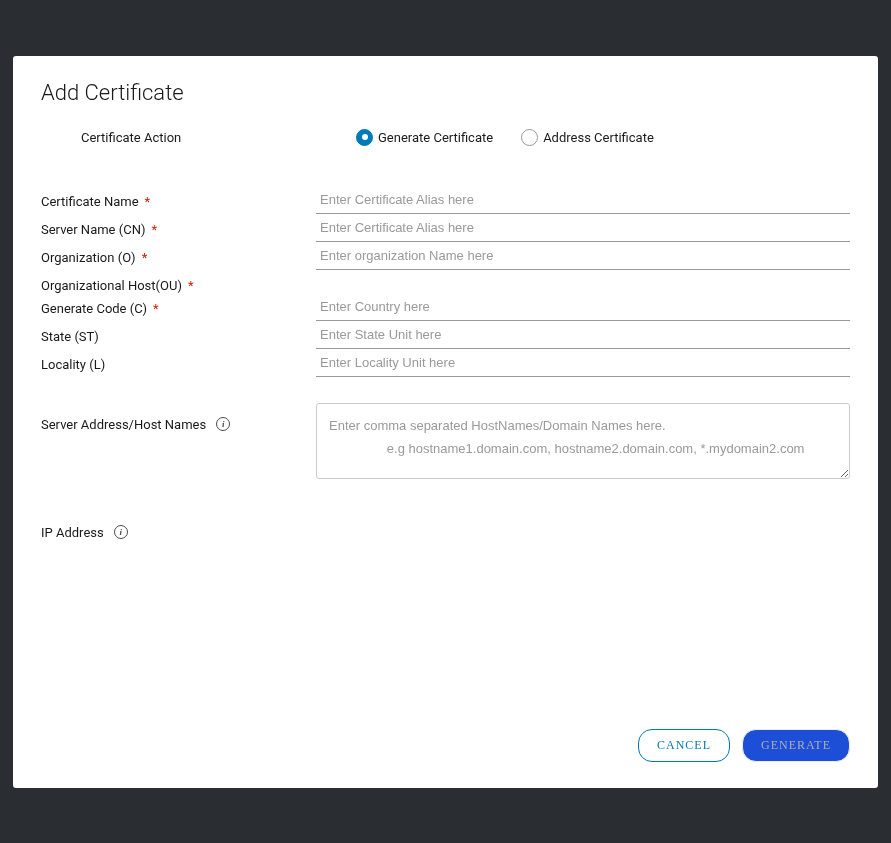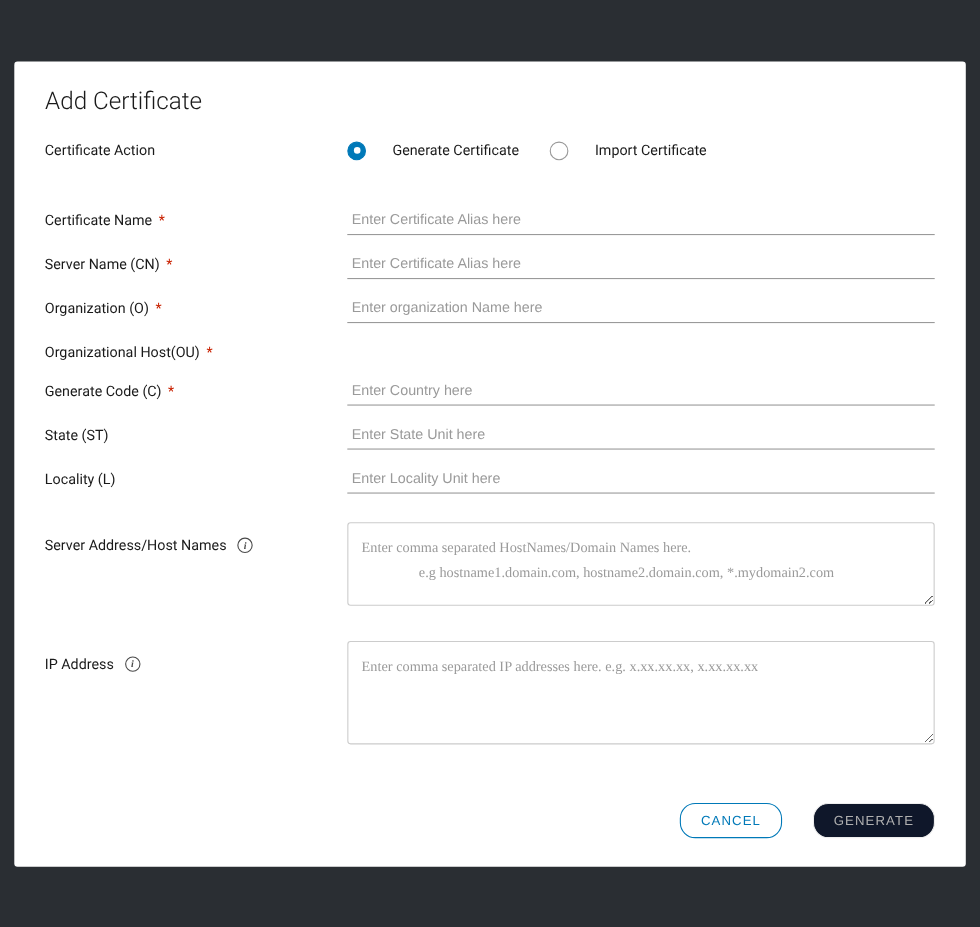--- a/index.html
+++ b/index.html
@@ -49,38 +49,38 @@
       border: 3px solid #f7f7f7;
       border-radius: 8px;
     }
     .modal-body::-webkit-scrollbar-button {
       height: 16px;
       background: #f7f7f7;
     }
     .form-row {
       display: flex;
       align-items: flex-start;
-      margin-bottom: 12px;
     }
     .form-row.radio-row {
       align-items: center;
       margin-bottom: 40px;
     }
     .label-col {
       width: 275px;
       flex-shrink: 0;
       font-size: 13px;
       color: #1a1a1a;
       padding-top: 8px;
       display: flex;
       align-items: center;
       gap: 4px;
     }
     .radio-row .label-col {
       padding-top: 0;
+      margin-left: 40px;
     }
     .required {
       color: #c92100;
       margin-left: 2px;
     }
     .info-icon {
       display: inline-flex;
       width: 14px;
       height: 14px;
       border: 1px solid #4a4a4a;
@@ -100,21 +100,21 @@
       padding-right: 14px;
     }
     .radio-group {
       display: flex;
       gap: 28px;
       align-items: center;
     }
     .radio-option {
       display: flex;
       align-items: center;
-      gap: 24px;
+      gap: 5px;
       cursor: pointer;
       font-size: 13px;
       color: #1a1a1a;
     }
     .radio-circle {
       width: 17px;
       height: 17px;
       border-radius: 50%;
       display: flex;
       align-items: center;
@@ -148,21 +148,21 @@
     }
     .text-input::placeholder {
       color: #9a9a9a;
     }
     .textarea-input {
       width: 100%;
       border: 1px solid #cccccc;
       border-radius: 3px;
       padding: 10px 12px;
       font-size: 13px;
-      font-family: Liberation Serif, serif;
+      font-family: Liberation Sans, sans-serif;
       color: #1a1a1a;
       outline: none;
       resize: both;
       min-height: 76px;
     }
     .textarea-input::placeholder {
       color: #9a9a9a;
       line-height: 1.8;
     }
     .textarea-row {
@@ -177,55 +177,54 @@
       justify-content: flex-end;
       gap: 12px;
       padding: 18px 28px 26px 28px;
     }
     .btn {
       padding: 8px 18px;
       font-size: 12px;
       letter-spacing: 1px;
       border-radius: 14px;
       cursor: pointer;
-      font-family: Liberation Sans, sans-serif;
+      font-family: Liberation Serif, serif;
       text-transform: uppercase;
     }
     .btn-cancel {
       background: #fff;
       border: 1px solid #0079b8;
       color: #0079b8;
     }
     .btn-generate {
-      background: #0f172a;
+      background: #1d4ed8;
       border: 1px solid #eeeeee;
       color: #b0b0b0;
       cursor: not-allowed;
-      margin-left: 16px;
     }
   </style>
 </head>
 <body>
 
 <div class="modal">
   <h1 class="modal-title">Add Certificate</h1>
 
   <div class="modal-body">
 
     <div class="form-row radio-row">
       <div class="label-col">Certificate Action</div>
       <div class="input-col">
         <div class="radio-group">
           <label class="radio-option">
             <span class="radio-circle selected"></span>
             <span>Generate Certificate</span>
           </label>
           <label class="radio-option">
             <span class="radio-circle unselected"></span>
-            <span>Import Certificate</span>
+            <span>Address Certificate</span>
           </label>
         </div>
       </div>
     </div>
 
     <div class="form-row">
       <div class="label-col">
         <span>Certificate Name</span>
         <span class="required">*</span>
       </div>
@@ -297,23 +296,20 @@
       <div class="input-col">
         <textarea class="textarea-input" placeholder="Enter comma separated HostNames/Domain Names here.
                 e.g hostname1.domain.com, hostname2.domain.com, *.mydomain2.com" style=""></textarea>
       </div>
     </div>
 
     <div class="form-row textarea-row">
       <div class="label-col">
         <span>IP Address</span>
         <span class="info-icon">i</span>
-      </div>
-      <div class="input-col">
-        <textarea class="textarea-input" style="min-height: 94px;" placeholder="Enter comma separated IP addresses here. e.g. x.xx.xx.xx, x.xx.xx.xx"></textarea>
       </div>
     </div>
 
   </div>
 
   <div class="modal-footer">
     <button class="btn btn-cancel">CANCEL</button>
     <button class="btn btn-generate" disabled="">GENERATE</button>
   </div>
 </div>

